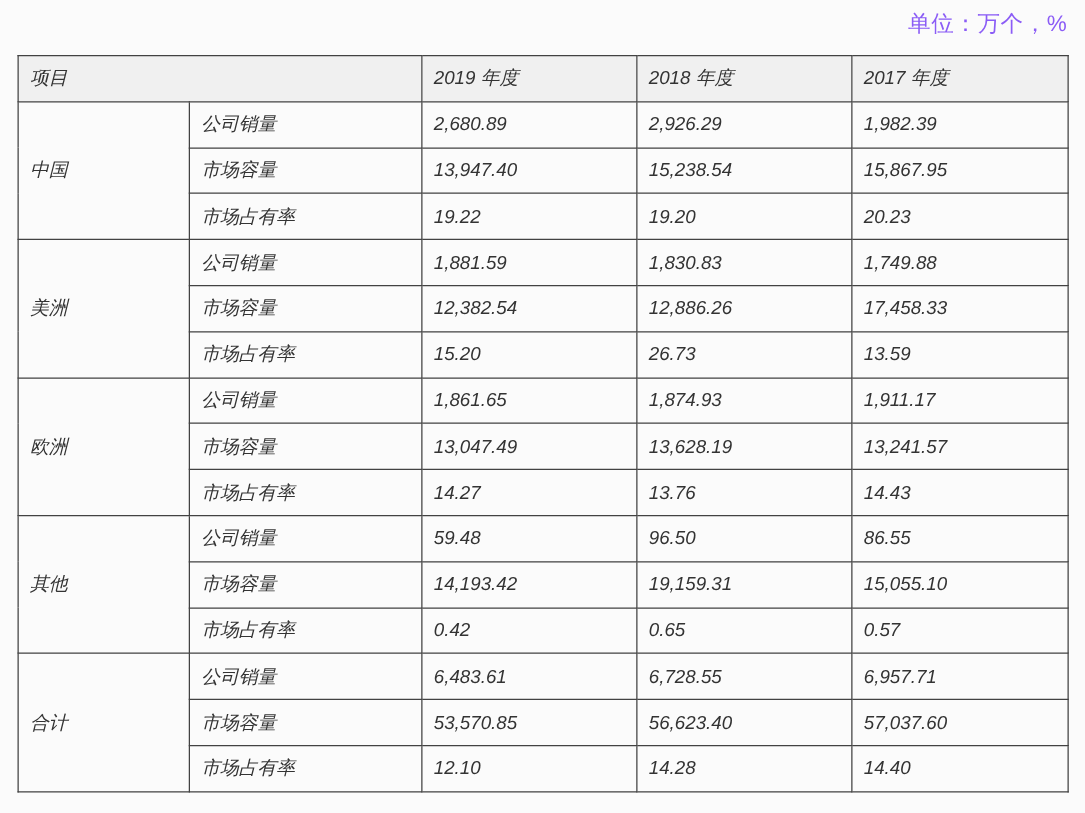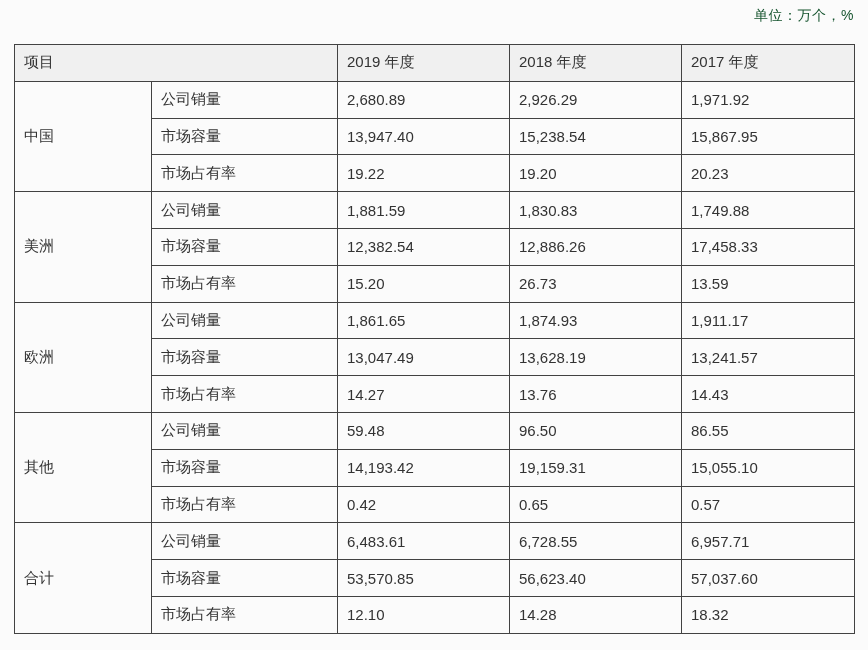--- a/index.html
+++ b/index.html
@@ -12,31 +12,32 @@
     position: relative;
     background: #fbfbfb;
     font-family: "Liberation Sans", "DejaVu Sans", sans-serif;
     color: #333333;
     overflow: hidden;
   }
   .unit-label {
     position: absolute;
     top: 7px;
     right: 14px;
-    font-size: 14px;
-    color: #14532d;
+    font-size: 18px;
+    color: #8b5cf6;
     letter-spacing: 0.5px;
   }
   table.report {
     position: absolute;
     left: 14px;
     top: 44px;
     width: 840px;
     border-collapse: collapse;
     table-layout: fixed;
+    font-style: italic;
   }
   table.report td, table.report th {
     border: 1px solid #424242;
     height: 35.8px;
     padding: 0 4px 0 9px;
     font-size: 15px;
     font-weight: normal;
     text-align: left;
     vertical-align: middle;
     background: #fbfbfb;
@@ -71,21 +72,21 @@
       <th>2018 年度</th>
       <th>2017 年度</th>
     </tr>
   </thead>
   <tbody>
       <tr>
         <td class="region-cell" rowspan="3">中国</td>
         <td>公司销量</td>
         <td>2,680.89</td>
         <td>2,926.29</td>
-        <td>1,971.92</td>
+        <td>1,982.39</td>
       </tr>
       <tr>
         <td>市场容量</td>
         <td>13,947.40</td>
         <td>15,238.54</td>
         <td>15,867.95</td>
       </tr>
       <tr>
         <td>市场占有率</td>
         <td>19.22</td>
@@ -159,16 +160,16 @@
       <tr>
         <td>市场容量</td>
         <td>53,570.85</td>
         <td>56,623.40</td>
         <td>57,037.60</td>
       </tr>
       <tr>
         <td>市场占有率</td>
         <td>12.10</td>
         <td>14.28</td>
-        <td>18.32</td>
+        <td>14.40</td>
       </tr>
     </tbody>
 </table>
 
 </body></html>

